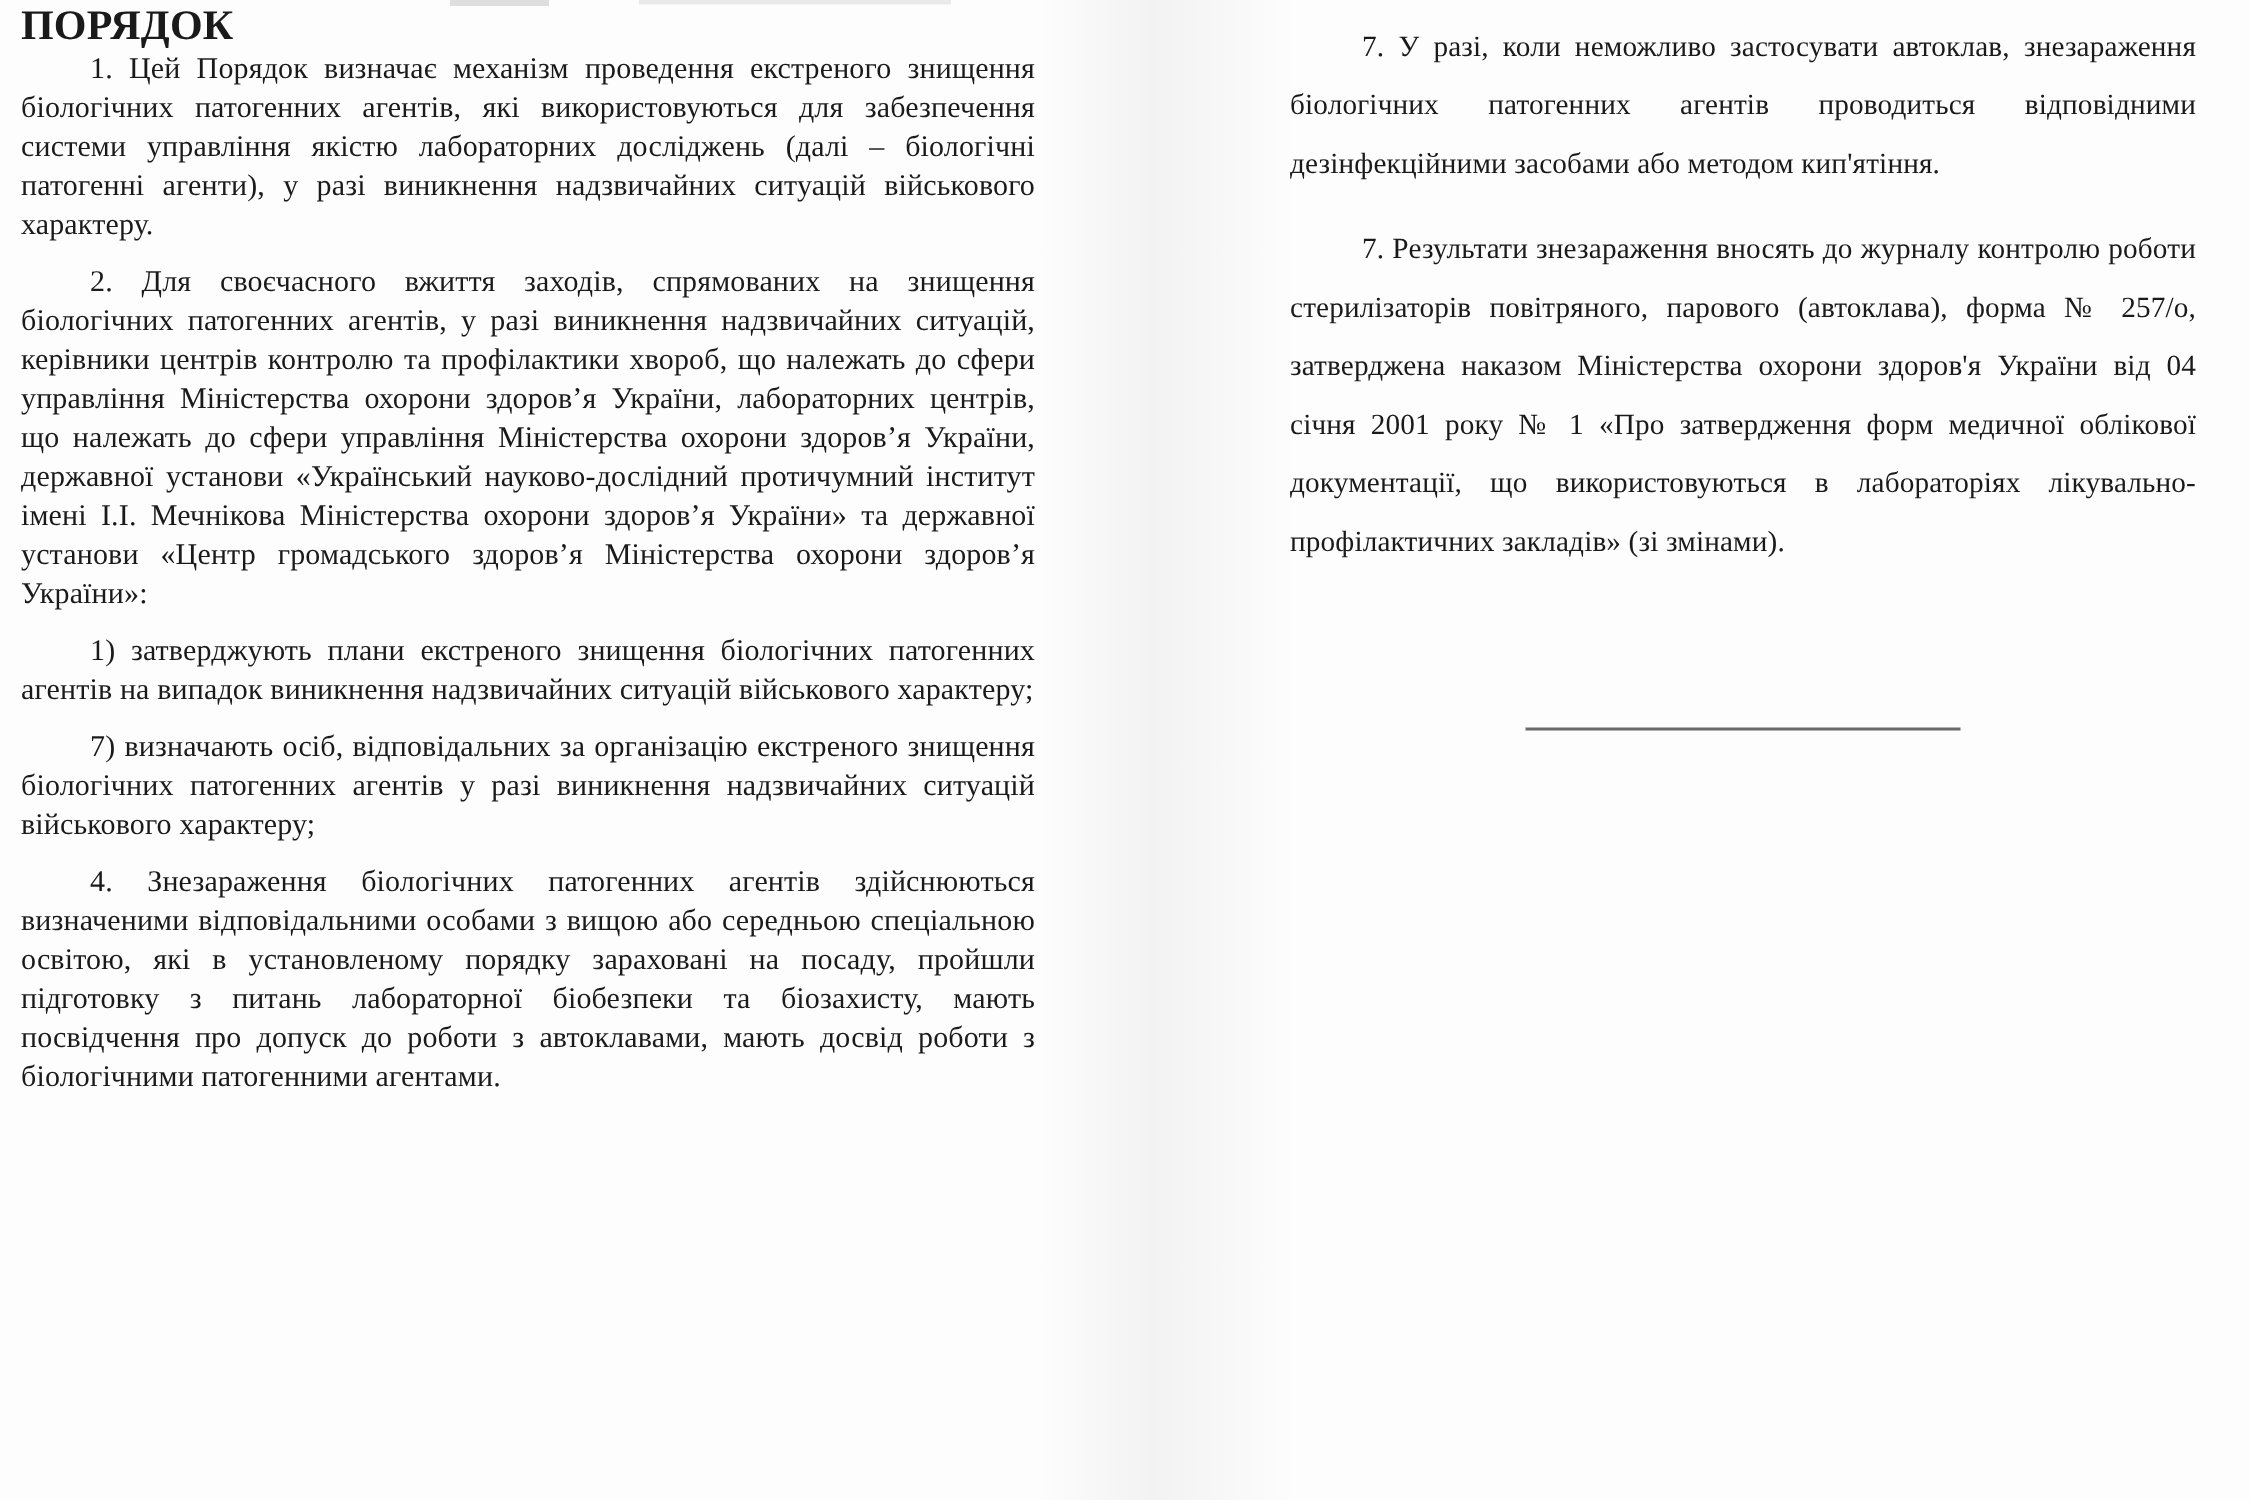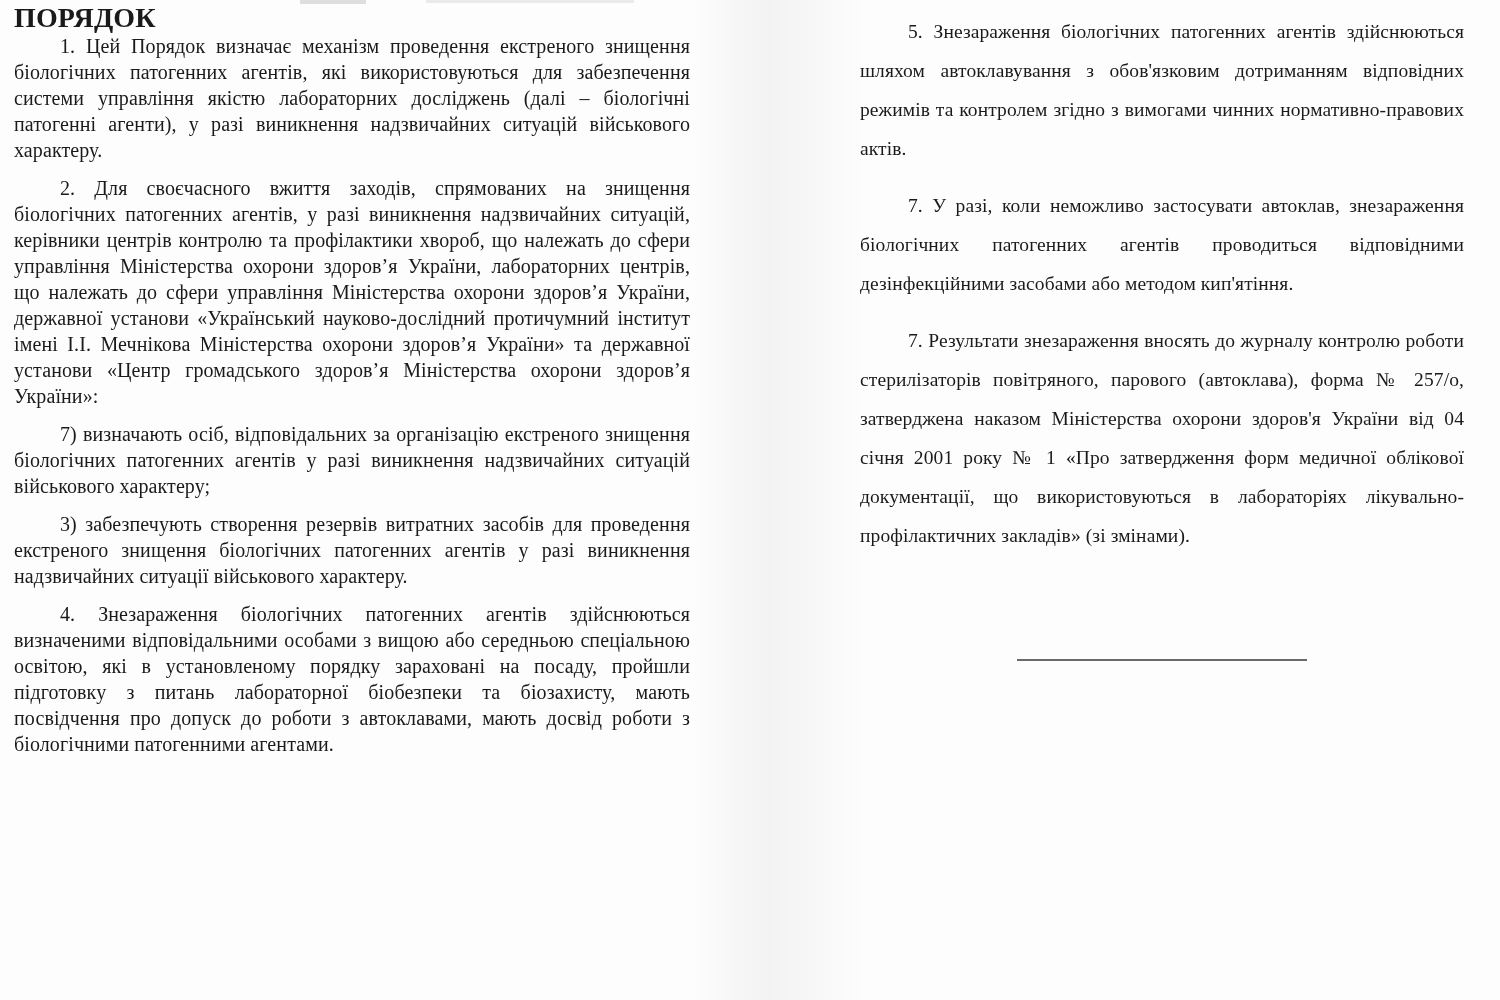--- a/index.html
+++ b/index.html
@@ -70,23 +70,22 @@
 <body>
 
 <div class="scan-gutter"></div>
 <div class="scan-artifact-1"></div>
 <div class="scan-artifact-2"></div>
 
 <div class="col col-left">
   <div class="doc-title">ПОРЯДОК</div>
   <p class="body">1. Цей Порядок визначає механізм проведення екстреного знищення біологічних патогенних агентів, які використовуються для забезпечення системи управління якістю лабораторних досліджень (далі – біологічні патогенні агенти), у разі виникнення надзвичайних ситуацій військового характеру.</p>
   <p class="body">2. Для своєчасного вжиття заходів, спрямованих на знищення біологічних патогенних агентів, у разі виникнення надзвичайних ситуацій, керівники центрів контролю та профілактики хвороб, що належать до сфери управління Міністерства охорони здоров’я України, лабораторних центрів, що належать до сфери управління Міністерства охорони здоров’я України, державної установи «Український науково-дослідний протичумний інститут імені І.І. Мечнікова Міністерства охорони здоров’я України» та державної установи «Центр громадського здоров’я Міністерства охорони здоров’я України»:</p>
+  <p class="body">1) затверджують плани екстреного знищення біологічних патогенних агентів на випадок виникнення надзвичайних ситуацій військового характеру;</p>
   <p class="body">7) визначають осіб, відповідальних за організацію екстреного знищення біологічних патогенних агентів у разі виникнення надзвичайних ситуацій військового характеру;</p>
-  <p class="body">3) забезпечують створення резервів витратних засобів для проведення екстреного знищення біологічних патогенних агентів у разі виникнення надзвичайних ситуації військового характеру.</p>
   <p class="body">4. Знезараження біологічних патогенних агентів здійснюються визначеними відповідальними особами з вищою або середньою спеціальною освітою, які в установленому порядку зараховані на посаду, пройшли підготовку з питань лабораторної біобезпеки та біозахисту, мають посвідчення про допуск до роботи з автоклавами, мають досвід роботи з біологічними патогенними агентами.</p>
 </div>
 
 <div class="col col-right">
-  <p class="body">5. Знезараження біологічних патогенних агентів здійснюються шляхом автоклавування з обов'язковим дотриманням відповідних режимів та контролем згідно з вимогами чинних нормативно-правових актів.</p>
   <p class="body">7. У разі, коли неможливо застосувати автоклав, знезараження біологічних патогенних агентів проводиться відповідними дезінфекційними засобами або методом кип'ятіння.</p>
   <p class="body">7. Результати знезараження вносять до журналу контролю роботи стерилізаторів повітряного, парового (автоклава), форма № 257/о, затверджена наказом Міністерства охорони здоров'я України від 04 січня 2001 року № 1 «Про затвердження форм медичної облікової документації, що використовуються в лабораторіях лікувально-профілактичних закладів» (зі змінами).</p>
   <div class="sig-line"></div>
 </div>
 
 </body></html>

